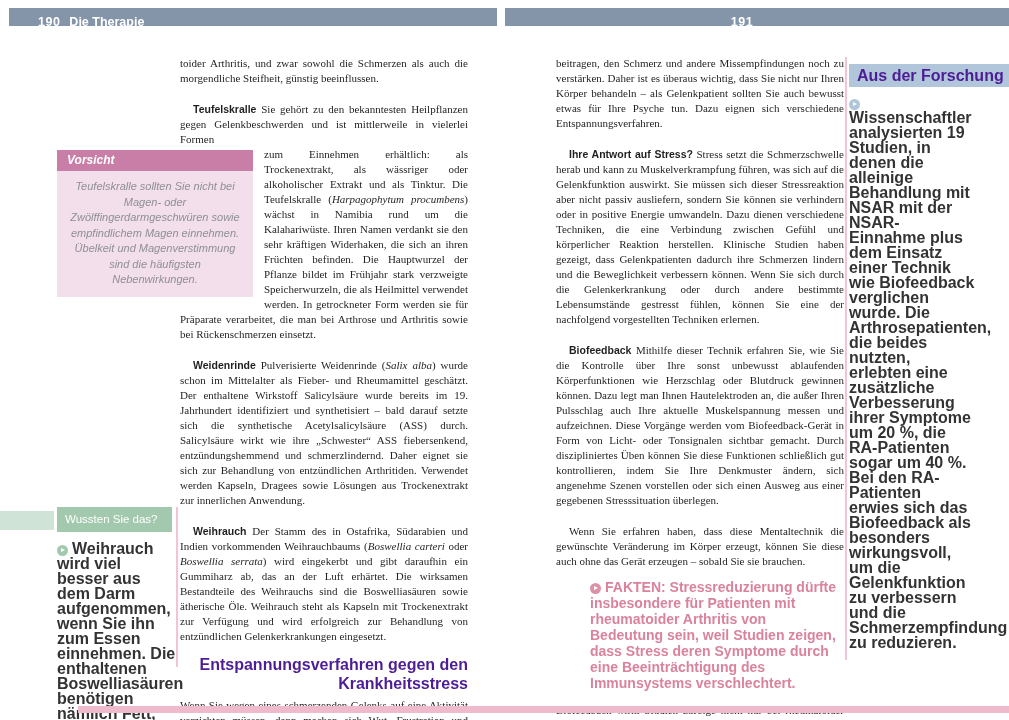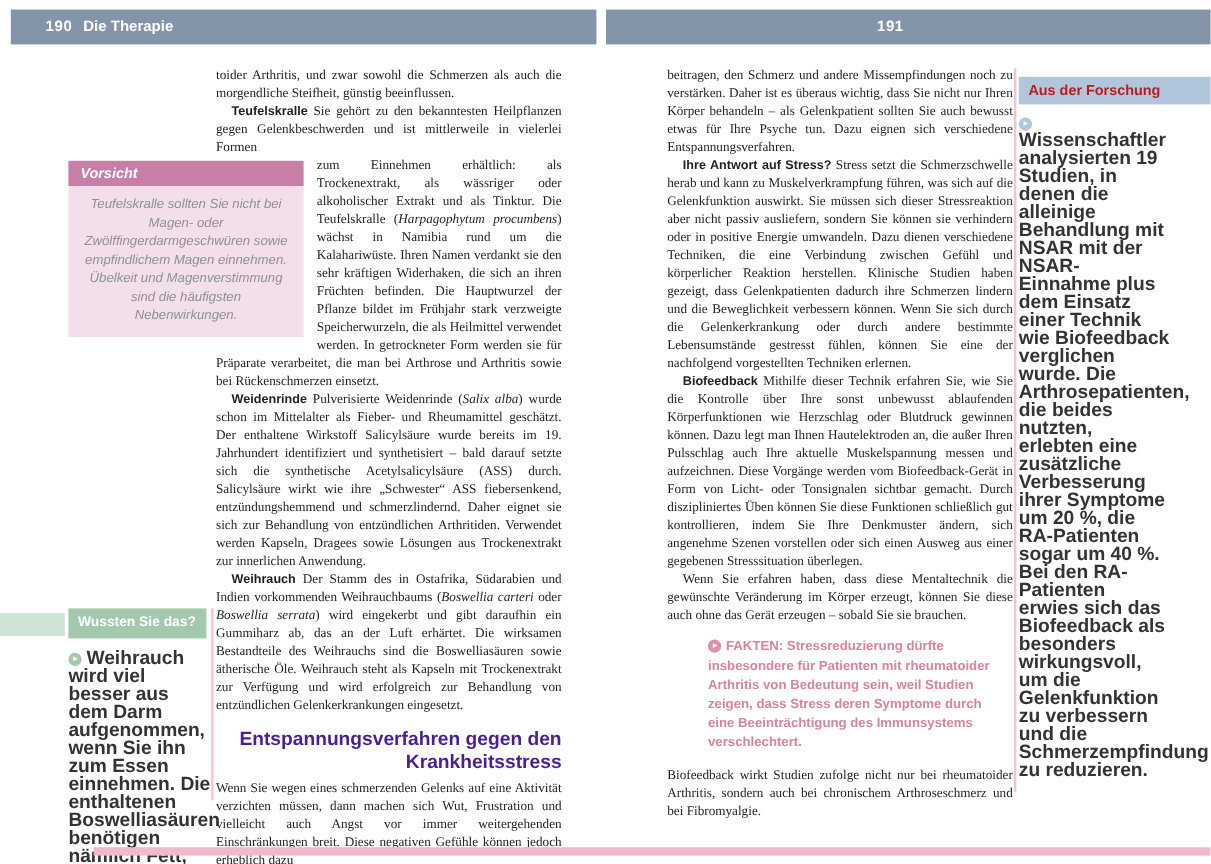--- a/index.html
+++ b/index.html
@@ -1,69 +1,69 @@
 <!DOCTYPE html>
 <html><head>
 <meta charset="utf-8">
 <style>
   html,body{margin:0;padding:0;background:#fff;}
   .spread{position:relative;width:1009px;height:720px;background:#ffffff;overflow:hidden;
           font-family:"Liberation Serif",serif;color:#1f1f1f;}
 
   
-  .topbar{position:absolute;top:8px;height:29px;background:#8495aa;color:#fff;
+  .topbar{position:absolute;top:8px;height:18px;background:#8495aa;color:#fff;
           font-family:"Liberation Sans",sans-serif;font-weight:bold;font-size:12.5px;line-height:29px;}
   .topbar-left{left:9px;width:488px;padding-left:29px;box-sizing:border-box;}
   .topbar-right{left:505px;width:504px;text-align:center;padding-right:30px;box-sizing:border-box;}
   .topbar .pagenum{letter-spacing:.5px;}
   .topbar .chapter{margin-left:9px;}
 
   
   .maincol{position:absolute;top:56px;width:288px;font-size:11px;line-height:15px;text-align:justify;}
   .maincol-left{left:180px;}
   .maincol-right{left:556px;}
   .maincol p{margin:0;}
-  p.indent{text-indent:13px;}
+  p.indent{text-indent:13px;margin-top:16px;}
   .term{font-family:"Liberation Sans",sans-serif;font-weight:bold;font-size:10.5px;}
   .i{font-style:italic;}
 
   
   .section-heading{font-family:"Liberation Sans",sans-serif;font-weight:bold;font-size:16px;
                    line-height:19px;color:#4c1d95;margin:11px 0 5px 0;text-align:right;}
 
   
   .vorsicht-float{float:left;width:196px;margin:3px 11px 7px -123px;font-style:italic;}
   .vorsicht-header{display:block;background:#c87ea6;color:#fff;font-family:"Liberation Sans",sans-serif;
                    font-weight:bold;font-size:12px;line-height:21px;padding:0 10px;}
   .vorsicht-body{display:block;background:#f2dfeb;color:#8f8f95;font-family:"Liberation Sans",sans-serif;
                  font-size:11px;line-height:15.5px;padding:8px 10px 9px 10px;text-align:center;}
 
   
   .green-strip{position:absolute;left:0;top:511px;width:54px;height:19px;background:#cfe3d6;}
   .didyouknow-label{position:absolute;left:57px;top:507px;width:115px;height:25px;box-sizing:border-box;
                     background:#a2c8ae;color:#fff;font-family:"Liberation Sans",sans-serif;
-                    font-weight:bold;font-size:11.5px;line-height:25px;padding-left:8px;}
+                    font-weight:normal;font-size:11.5px;line-height:25px;padding-left:8px;}
   .margin-note{position:absolute;font-family:"Liberation Sans",sans-serif;font-weight:bold;
                font-size:16px;line-height:15px;color:#333;text-align:left;}
   .margin-note-left{left:57px;top:541px;width:120px;}
 
   
   .rule{position:absolute;width:2px;background:#f2c4d6;}
   .rule-left{left:176px;top:507px;height:160px;}
   .rule-right{left:845px;top:57px;height:603px;}
 
   
   .research-bar{position:absolute;left:849px;top:64px;width:160px;height:23px;box-sizing:border-box;
-                background:#b1c5db;color:#b91c1c;font-family:"Liberation Sans",sans-serif;
-                font-weight:bold;font-size:12px;line-height:23px;padding-left:8px;}
+                background:#b1c5db;color:#4c1d95;font-family:"Liberation Sans",sans-serif;
+                font-weight:bold;font-size:16px;line-height:23px;padding-left:8px;}
   .margin-note-right{left:849px;top:95px;width:126px;}
 
   
   .fakten{margin:10px 4px 12px 34px;color:#d9839c;font-family:"Liberation Sans",sans-serif;
-          font-weight:bold;font-size:11px;line-height:16px;text-align:left;}
+          font-weight:bold;font-size:14px;line-height:16px;text-align:left;}
 
   
   .play{display:inline-block;width:11px;height:11px;border-radius:50%;position:relative;
         vertical-align:-1.5px;margin-right:4px;}
   .play::after{content:"";position:absolute;left:4px;top:3px;
                border-left:4.5px solid #fff;border-top:2.5px solid transparent;border-bottom:2.5px solid transparent;}
   .play.green{background:#a2c8ae;}
   .play.blue{background:#b1c5db;}
   .play.rose{background:#dc93a9;}
 

